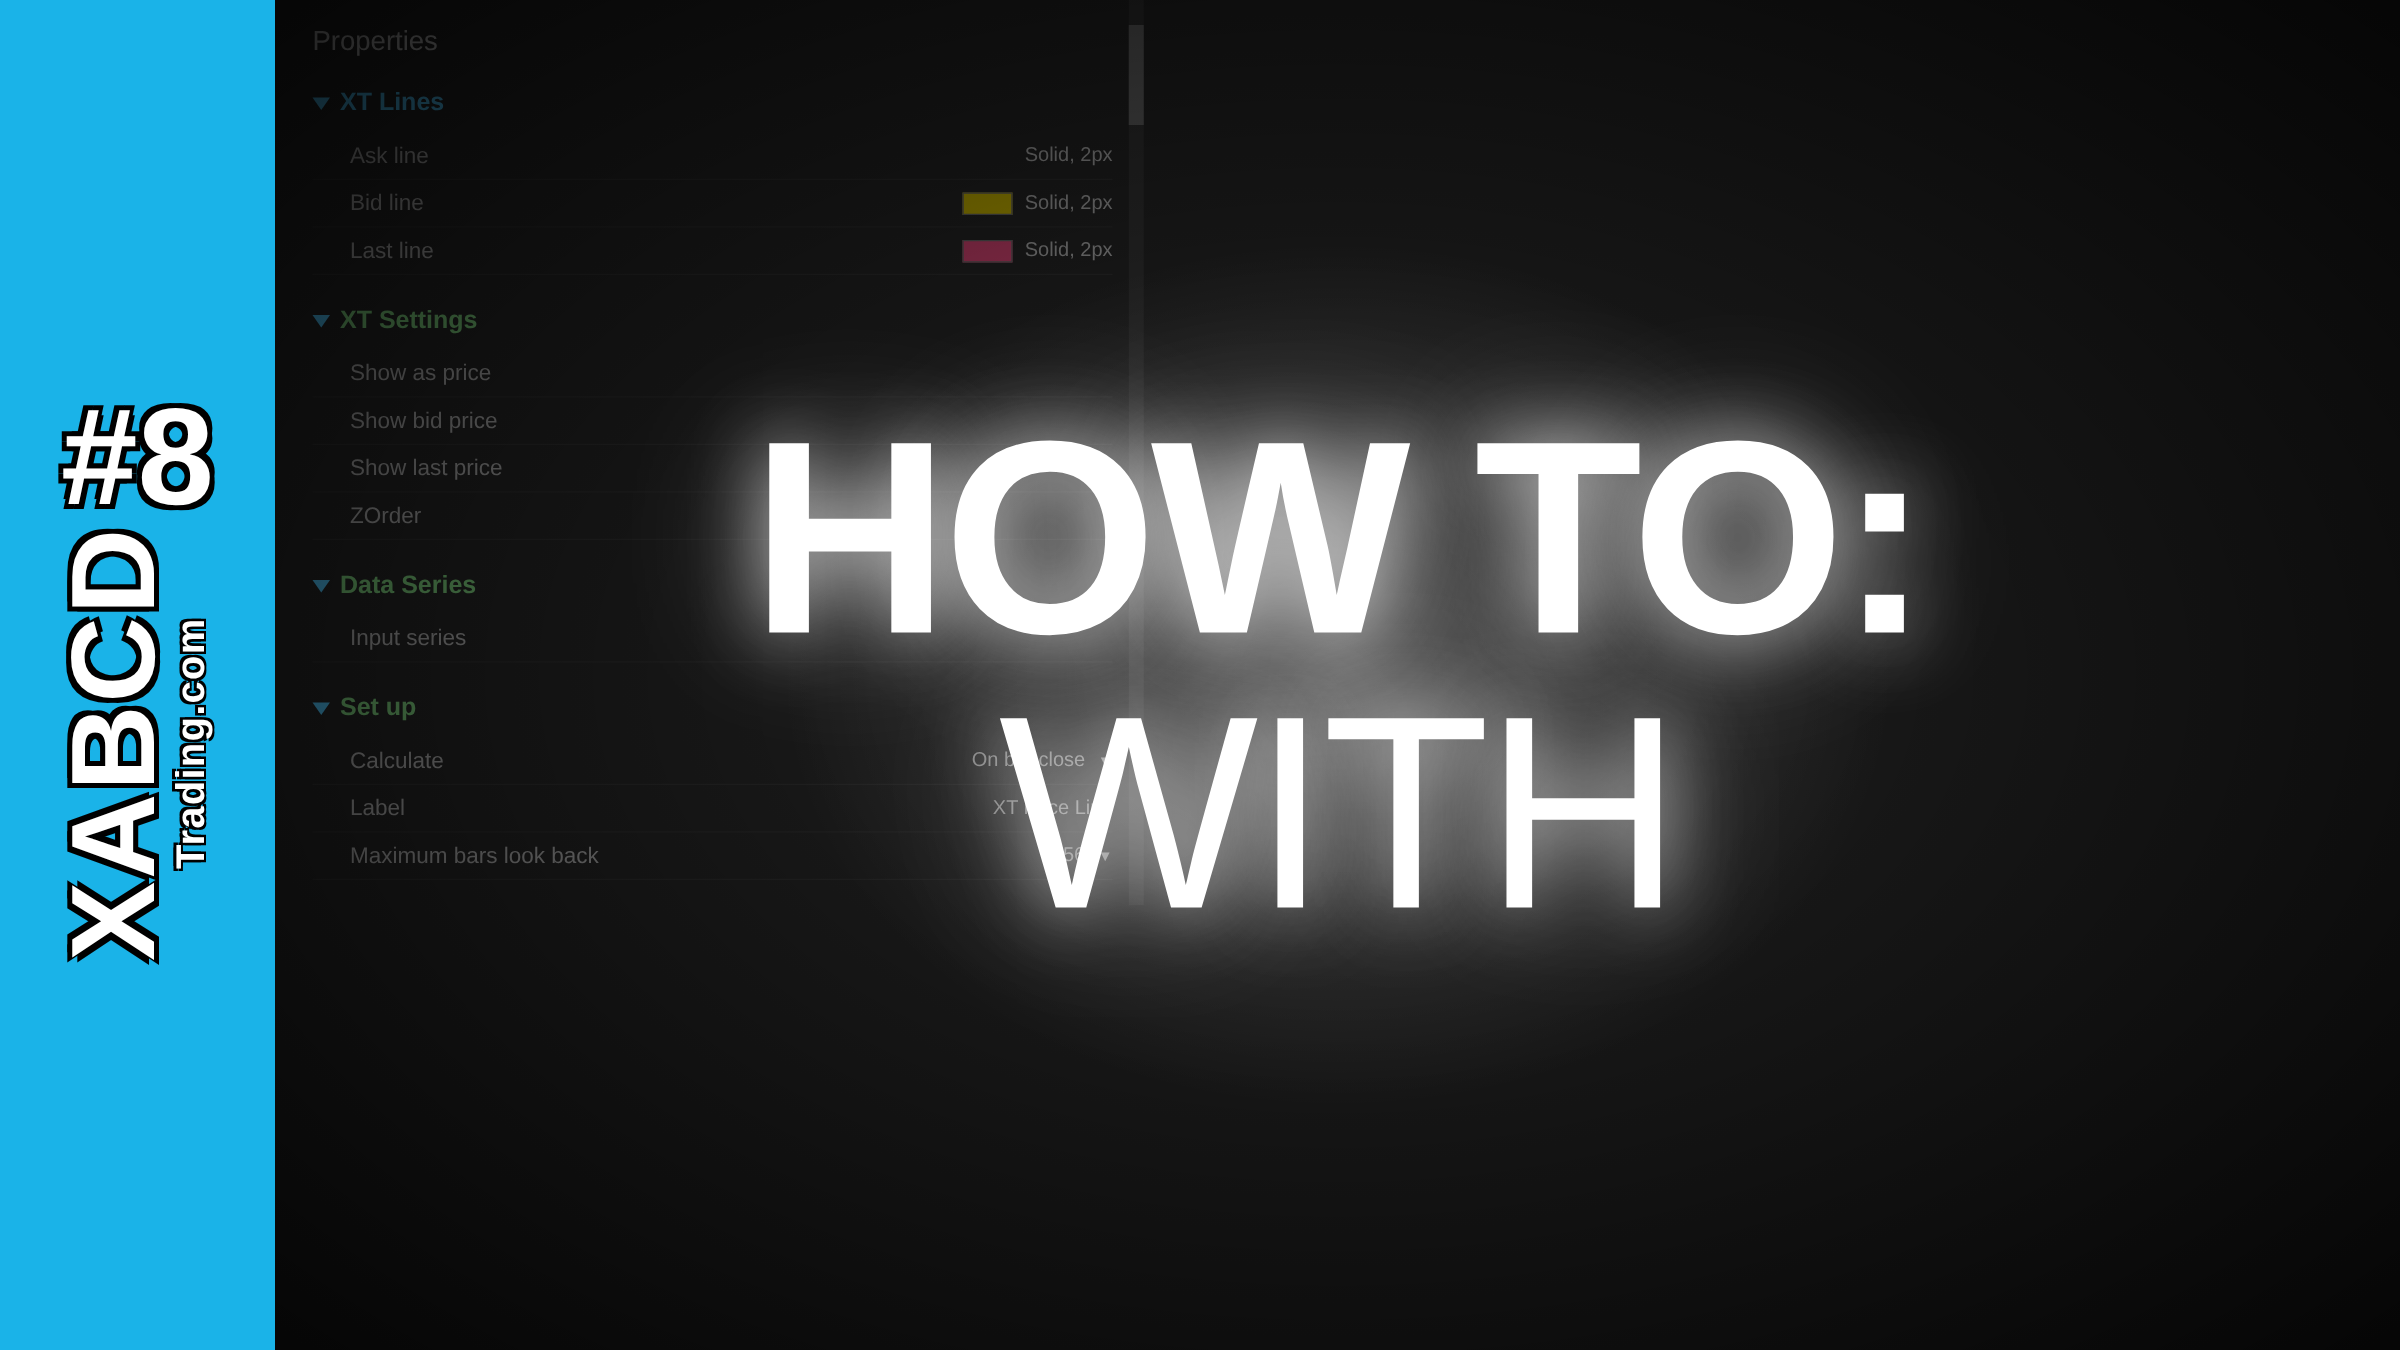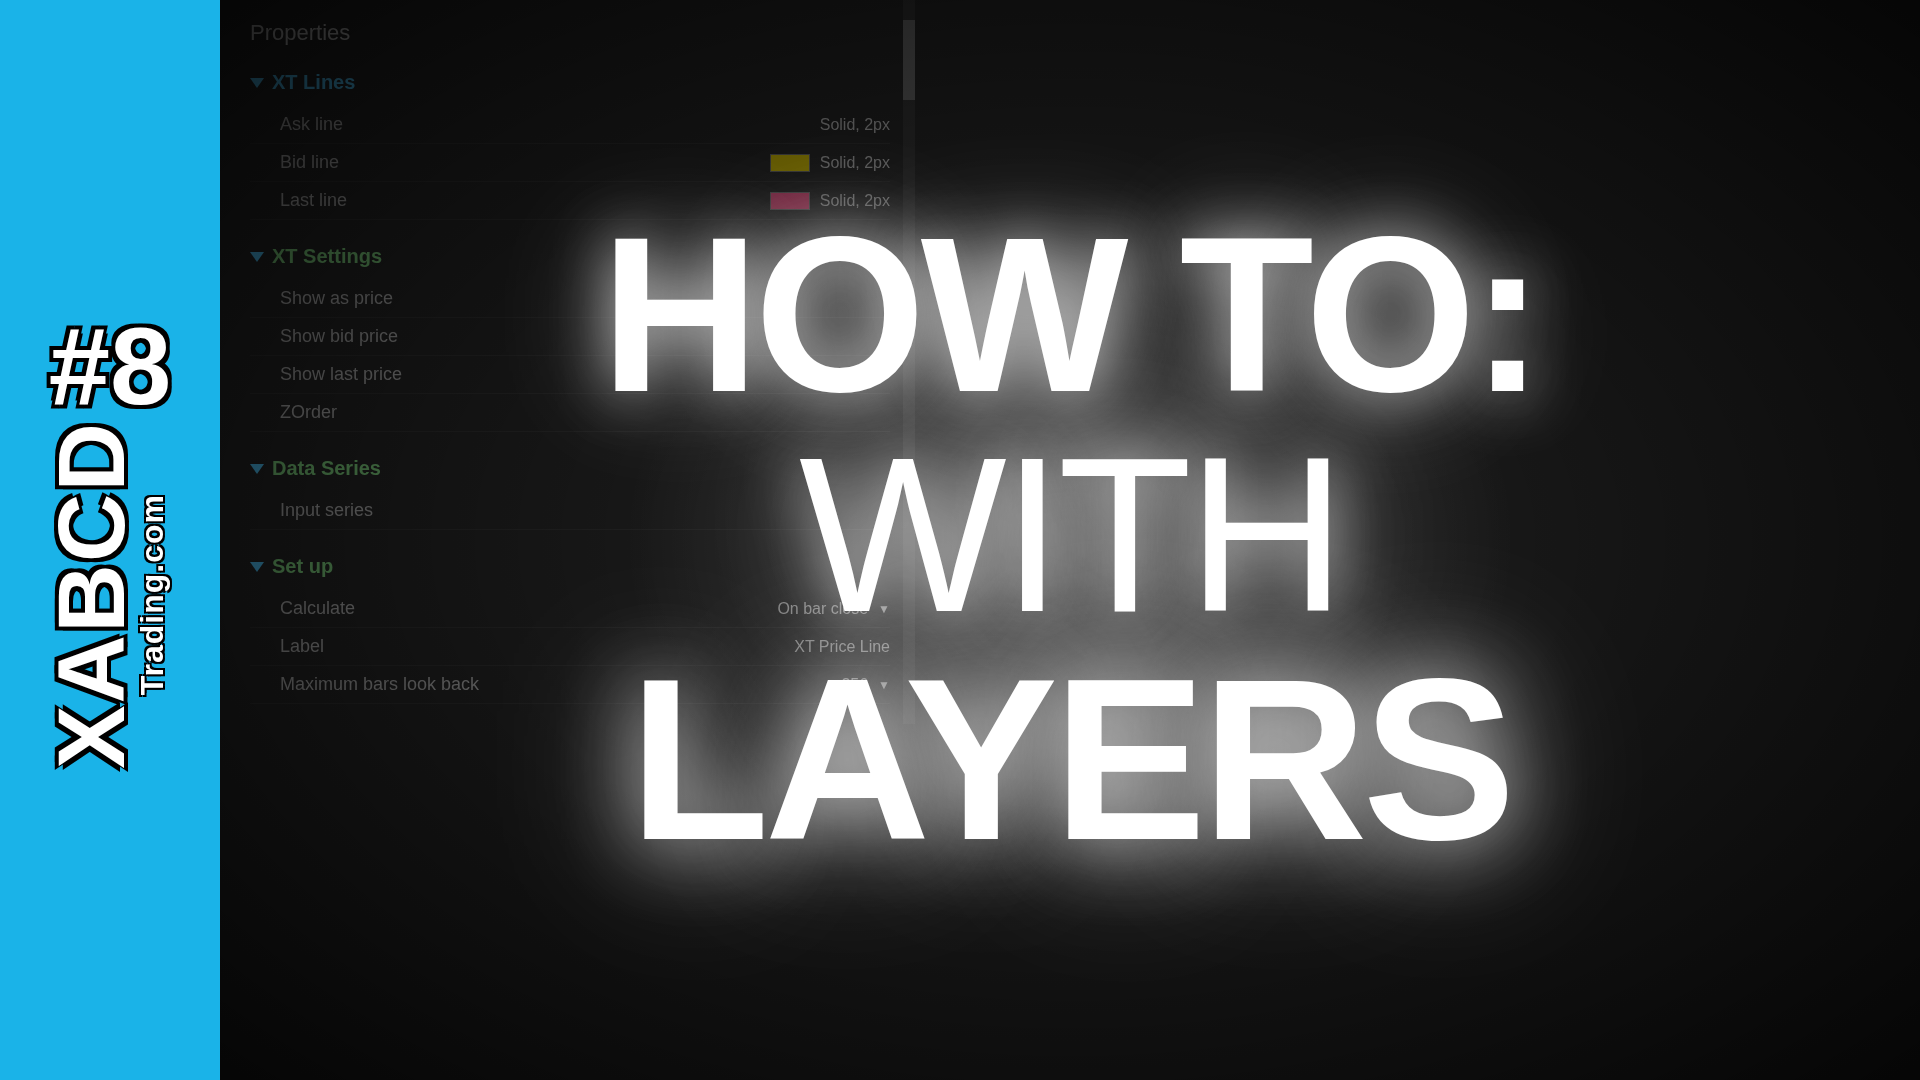--- a/index.html
+++ b/index.html
@@ -366,16 +366,15 @@
     </div>
   </div>
 
   <div class="vignette"></div>
 
   <div class="center-glow"></div>
 
   <div class="overlay-text">
     <span class="line1">HOW TO:</span>
     <span class="line3">WITH</span>
-    <span class="line4">LAYERS</span>
   </div>
 
 </div>
 
 </body></html>

